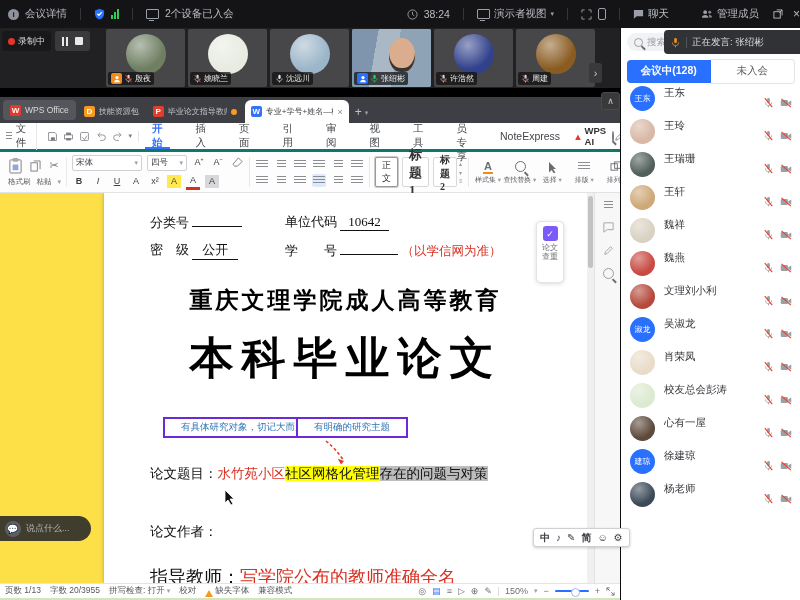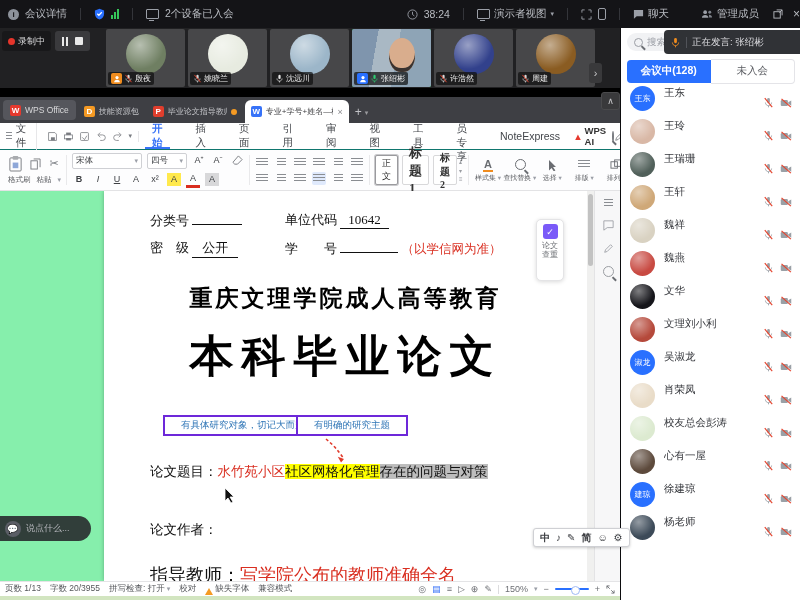--- a/index.html
+++ b/index.html
@@ -43,21 +43,21 @@
   .wps-tabbar{height:26px;background:#3e3f44;display:flex;align-items:flex-end;padding-left:3px;position:relative;}
   .home-tab{height:20px;margin-bottom:3px;background:#55565c;border-radius:4px;display:flex;align-items:center;gap:4px;padding:0 7px;color:#d8d8da;font-size:8.5px;}
   .wlogo{width:11px;height:11px;border-radius:2px;color:#fff;font-size:8px;font-weight:bold;display:flex;align-items:center;justify-content:center;flex:0 0 auto;}
   .doc-tab{height:23px;display:flex;align-items:center;gap:4px;padding:0 6px;color:#c2c3c7;font-size:8px;max-width:84px;overflow:hidden;white-space:nowrap;margin-left:2px;}
   .doc-tab.active{background:#fff;border-radius:6px 6px 0 0;color:#3c3c3f;max-width:92px;}
   .notice-dot{width:6px;height:6px;border-radius:50%;background:#f59a23;flex:0 0 auto;}
   .tab-x{color:#8b8b8f;font-size:9px;margin-left:1px;}
   .tab-plus{color:#c2c3c7;font-size:12px;margin:0 3px 4px 6px;}
   .tab-caret{color:#9a9a9e;font-size:7px;margin-bottom:6px;}
   
-  .wps-menubar{height:26px;display:flex;align-items:center;background:#fff;font-size:10.5px;color:#43464b;padding:0 6px;border-bottom:1px solid #0f766e;}
+  .wps-menubar{height:26px;display:flex;align-items:center;background:#fff;font-size:10.5px;color:#43464b;padding:0 6px;border-bottom:3px solid #0f766e;}
   .mi{padding:0 7px;height:25px;display:flex;align-items:center;}
   .mi.active{color:#3672f8;box-shadow:inset 0 -2px 0 #3672f8;font-weight:bold;}
   .file-btn{display:flex;align-items:center;gap:4px;padding-right:6px;border-right:1px solid #e7e7e9;margin-right:4px;}
   .qicons{display:flex;align-items:center;gap:5px;margin:0 6px;padding-right:6px;border-right:1px solid #e7e7e9;}
   .share-btn{margin-left:auto;display:flex;align-items:center;gap:3px;background:#3672f8;color:#fff;font-size:9.5px;border-radius:3px;height:18px;padding:0 7px;}
   .ai-word{font-size:9.5px;font-weight:bold;color:#343434;display:flex;align-items:center;gap:2px;margin:0 6px;}
   .ai-a{color:#e6392e;}
   
   .wps-ribbon{height:38px;display:flex;align-items:center;background:#fdfdfe;border-bottom:1px solid #e3e3e5;padding:1px 4px;font-size:8px;color:#5a5c60;}
   .rdiv{width:1px;height:30px;background:#e9e9eb;margin:0 5px;flex:0 0 auto;}
@@ -70,21 +70,21 @@
   .fbtn{width:14px;height:13px;display:flex;flex-direction:column;align-items:center;justify-content:center;font-size:9px;color:#3e4044;line-height:1;}
   .combo{border:1px solid #cfd0d4;border-radius:2px;background:#fff;height:14px;display:flex;align-items:center;justify-content:space-between;padding:0 3px;font-size:8.5px;color:#3e4044;}
   .style-chip{border:1px solid #d8d8da;background:#fff;border-radius:2px;height:28px;display:flex;align-items:center;justify-content:center;padding:0 6px;color:#333;}
   .style-chip.sel{border-color:#9a9a9e;box-shadow:0 0 0 1px #c9c9cc;}
   .tool-stack{display:flex;flex-direction:column;align-items:center;gap:1px;width:29px;}
   .tool-stack .glyph{height:14px;display:flex;align-items:center;justify-content:center;color:#6a6d72;font-size:11px;}
   .tool-stack .lbl{font-size:7.5px;color:#5a5c60;white-space:nowrap;transform:scale(.92);}
   .mag{width:9px;height:9px;border:1.4px solid #6a6d72;border-radius:50%;position:relative;display:inline-block;}
   .mag:after{content:"";position:absolute;right:-4px;bottom:-3px;width:5px;height:1.5px;background:#6a6d72;transform:rotate(45deg);}
   
-  .docarea{position:relative;height:390px;background:#86efac;overflow:hidden;font-family:"Liberation Serif",serif;}
+  .docarea{position:relative;height:390px;background:#fde047;overflow:hidden;font-family:"Liberation Serif",serif;}
   .page{position:absolute;left:104px;top:0;width:483px;height:390px;background:#fff;box-shadow:0 0 4px rgba(0,0,0,.28);}
   .dline{position:absolute;color:#111;white-space:nowrap;}
   .u{display:inline-block;border-bottom:1px solid #111;}
   .redtxt{color:#d92e20;}
   .school{position:absolute;left:104px;width:483px;text-align:center;top:92px;font-size:23px;font-weight:bold;letter-spacing:3px;color:#000;}
   .maintitle{position:absolute;left:104px;width:483px;text-align:center;top:136px;font-size:44px;font-weight:900;letter-spacing:8px;color:#000;}
   .callout{position:absolute;border:2px solid #6d28d9;color:#2e75b6;background:#fff;font-size:9.5px;padding:2px 16px;font-family:"Liberation Sans",sans-serif;white-space:nowrap;}
   .hl-y{background:#ffff00;}
   .hl-sel{background:#bdbdbd;}
   .scrollbar{position:absolute;left:587px;top:0;width:7px;height:390px;background:#f0f0ef;}
@@ -777,41 +777,20 @@
       <span>
               <svg width="12" height="10" viewBox="0 0 16 13">
    <rect x="1" y="2.5" width="9.5" height="8" rx="1.5" fill="#9aa0a6"></rect>
    <path d="M11 5.5 15 3v7l-4-2.5z" fill="#9aa0a6"></path>
    <line x1="2" y1="1" x2="14.5" y2="12" stroke="#e5452f" stroke-width="1.7"></line>
               </svg>
             </span>
     </span>
         </div>
         <div class="mrow">
-          <span class="avatar ph" style="background-color:#15151a"></span>
-          <span class="mname">文华</span>
-    <span class="micons">
-      <span>
-              <svg width="11" height="11" viewBox="0 0 16 16">
-   <rect x="6" y="1.5" width="4" height="7.5" rx="2" fill="#9aa0a6"></rect>
-   <path d="M3.5 8c0 2.6 2 4.6 4.5 4.6S12.5 10.6 12.5 8" fill="none" stroke="#9aa0a6" stroke-width="1.3"></path>
-   <line x1="8" y1="12.6" x2="8" y2="15" stroke="#9aa0a6" stroke-width="1.3"></line>
-   <line x1="2.6" y1="1.6" x2="13.4" y2="14.6" stroke="#e5452f" stroke-width="1.7"></line>
-              </svg>
-            </span>
-      <span>
-              <svg width="12" height="10" viewBox="0 0 16 13">
-   <rect x="1" y="2.5" width="9.5" height="8" rx="1.5" fill="#9aa0a6"></rect>
-   <path d="M11 5.5 15 3v7l-4-2.5z" fill="#9aa0a6"></path>
-   <line x1="2" y1="1" x2="14.5" y2="12" stroke="#e5452f" stroke-width="1.7"></line>
-              </svg>
-            </span>
-    </span>
-        </div>
-        <div class="mrow">
           <span class="avatar ph" style="background-color:#b5493b"></span>
           <span class="mname">文理刘小利</span>
     <span class="micons">
       <span>
               <svg width="11" height="11" viewBox="0 0 16 16">
    <rect x="6" y="1.5" width="4" height="7.5" rx="2" fill="#9aa0a6"></rect>
    <path d="M3.5 8c0 2.6 2 4.6 4.5 4.6S12.5 10.6 12.5 8" fill="none" stroke="#9aa0a6" stroke-width="1.3"></path>
    <line x1="8" y1="12.6" x2="8" y2="15" stroke="#9aa0a6" stroke-width="1.3"></line>
    <line x1="2.6" y1="1.6" x2="13.4" y2="14.6" stroke="#e5452f" stroke-width="1.7"></line>
               </svg>

